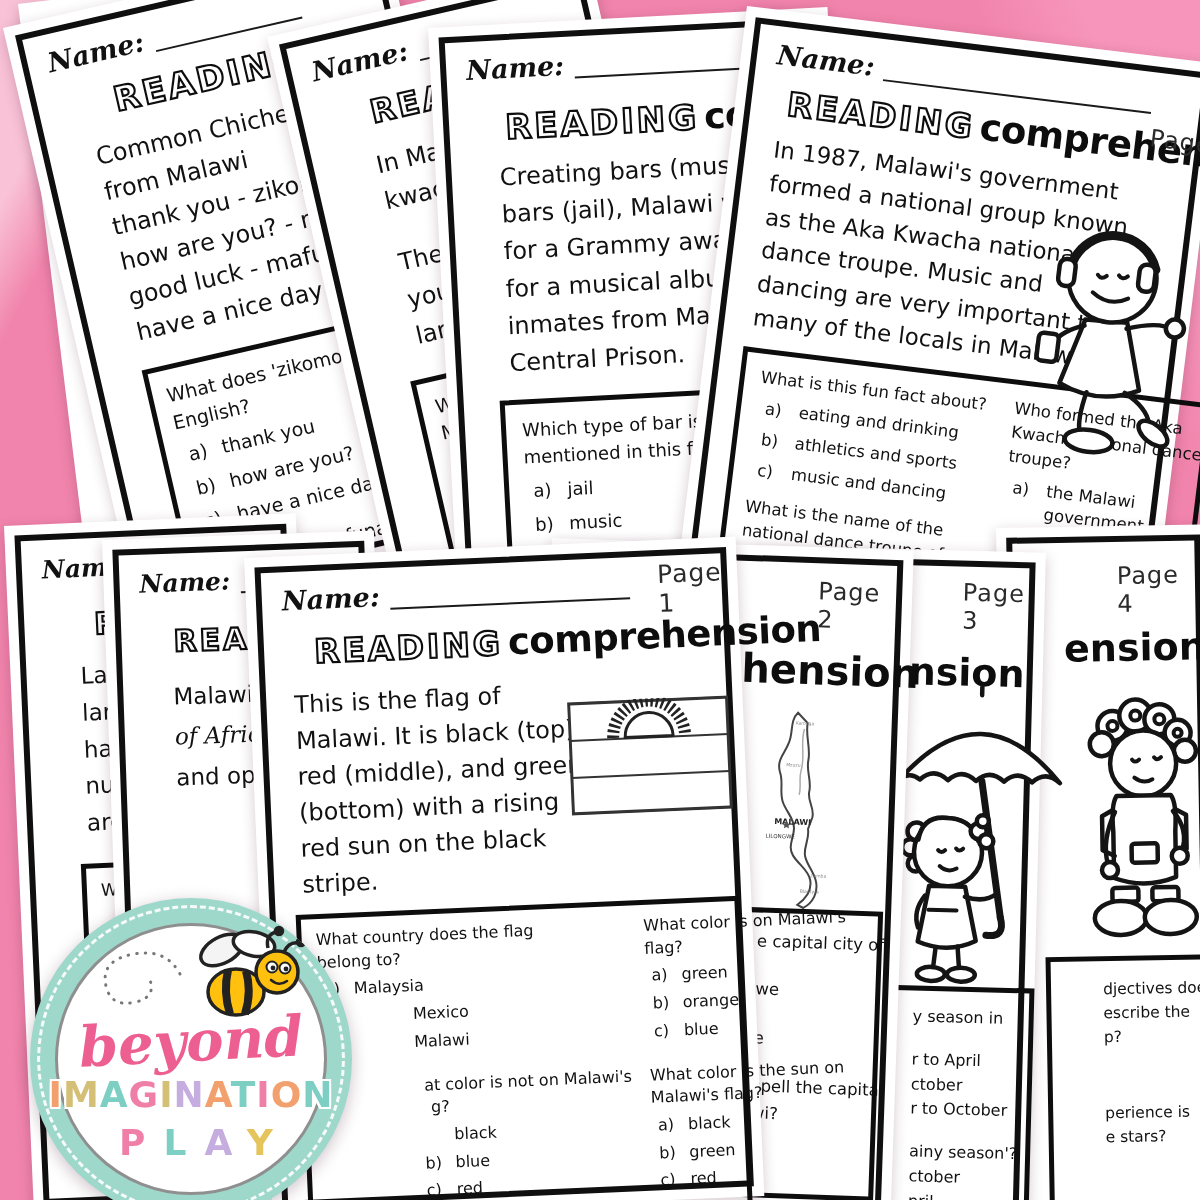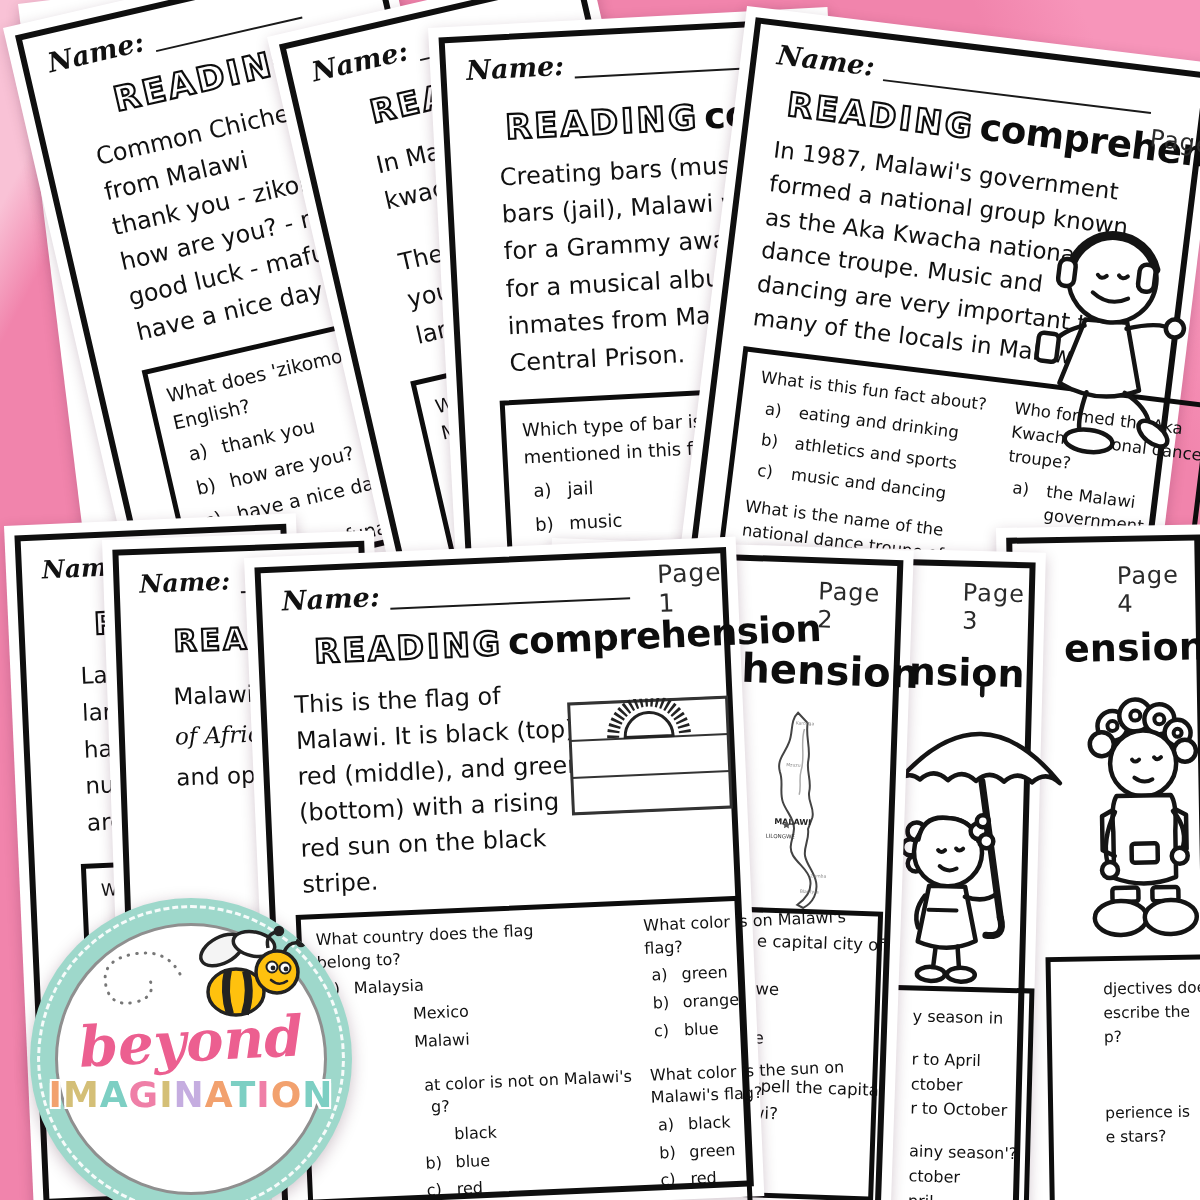--- a/index.html
+++ b/index.html
@@ -666,15 +666,16 @@
       <g>
         <circle cx="92" cy="43" r="5.5" fill="#fff" stroke="#222" stroke-width="2"></circle>
         <circle cx="105" cy="44" r="5.5" fill="#fff" stroke="#222" stroke-width="2"></circle>
         <circle cx="93" cy="44" r="2.4" fill="#222"></circle>
           <circle cx="106" cy="45" r="2.4" fill="#222"></circle>
         <path d="M91,56 q8,7 16,1" fill="none" stroke="#222" stroke-width="2.6" stroke-linecap="round"></path>
       </g>
     </svg>
     <div class="w1">beyond</div>
     <div class="w2"><span style="color: rgb(242, 161, 110);">I</span><span style="color: rgb(212, 191, 119);">M</span><span style="color: rgb(125, 207, 195);">A</span><span style="color: rgb(239, 127, 167);">G</span><span style="color: rgb(212, 191, 119);">I</span><span style="color: rgb(197, 173, 224);">N</span><span style="color: rgb(242, 161, 110);">A</span><span style="color: rgb(125, 207, 195);">T</span><span style="color: rgb(239, 127, 167);">I</span><span style="color: rgb(242, 161, 110);">O</span><span style="color: rgb(125, 207, 195);">N</span></div>
+    <div class="w3"><span style="color: rgb(239, 127, 167);">P</span><span style="color: rgb(125, 207, 195);">L</span><span style="color: rgb(197, 173, 224);">A</span><span style="color: rgb(229, 196, 92);">Y</span></div>
   </div>
 
 </div>
 
 </body></html>

